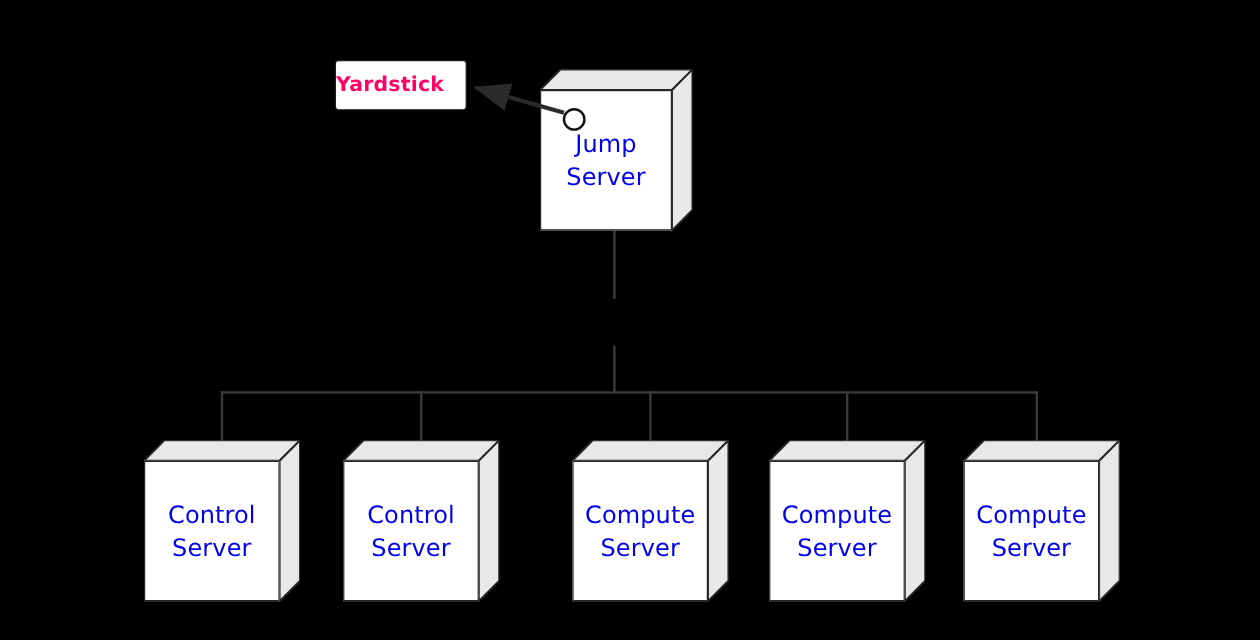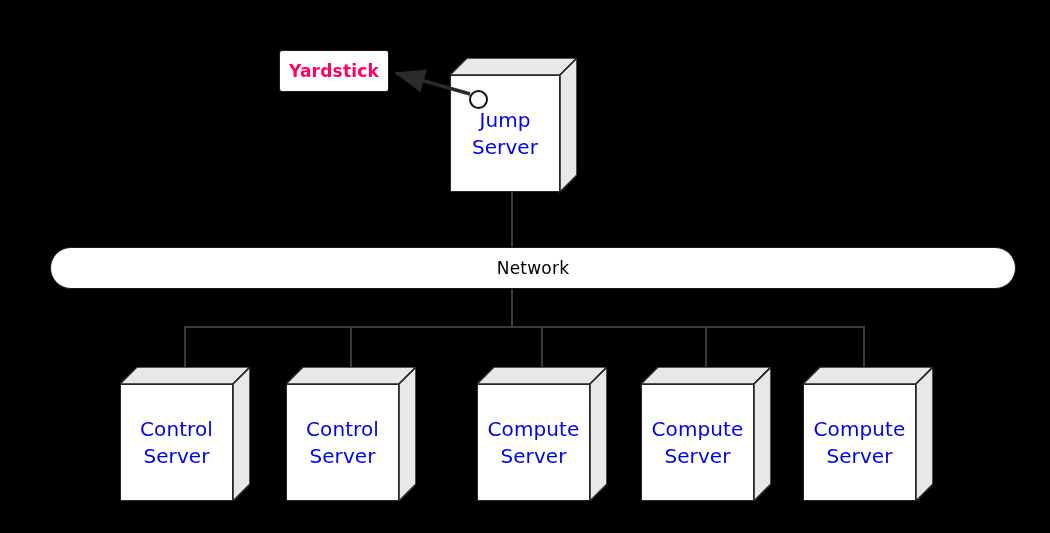--- a/index.html
+++ b/index.html
@@ -50,21 +50,20 @@
 
   
   .flatbox {
     position: absolute;
     background: #ffffff;
     border: 1.6px solid #1a1a1a;
     border-radius: 3px;
     box-sizing: border-box;
     display: flex;
     align-items: center;
-    justify-content: center;
     z-index: 6;
   }
   .flatbox .flat-label {
     color: #ff0066;
     font-size: 17px;
     font-weight: 600;
     letter-spacing: 0.2px;
     user-select: none;
   }
 
@@ -153,23 +152,20 @@
     <div class="face-front" style="left:0px; top:17px; width:110px; height:117px;">
       <span class="node-label">Jump
 Server</span>
     </div>
   </div>
 
   <div class="lollipop" style="left:469px; top:90px;"></div>
 
   <div class="line-v" style="left:511px; top:192px; height:57px;"></div>
 
-  <div class="netbar" style="left:50px; top:247px; width:966px; height:42px;">
-    <span class="net-label">Network</span>
-  </div>
 
   <div class="line-v" style="left:511px; top:288px; height:40px;"></div>
   <div class="line-h" style="left:184px; top:326px; width:681px;"></div>
 
   <div class="line-v" style="left:184px; top:326px; height:58px;"></div>
   <div class="line-v" style="left:350px; top:326px; height:58px;"></div>
   <div class="line-v" style="left:541px; top:326px; height:58px;"></div>
   <div class="line-v" style="left:705px; top:326px; height:58px;"></div>
   <div class="line-v" style="left:863px; top:326px; height:58px;"></div>
 

